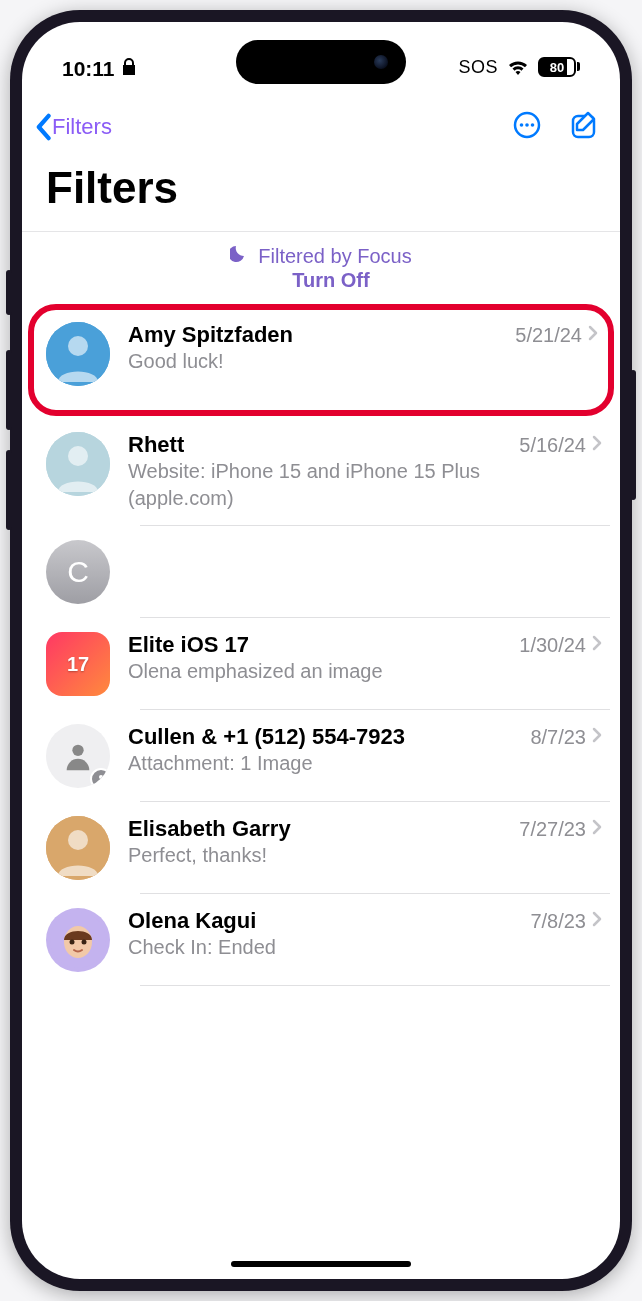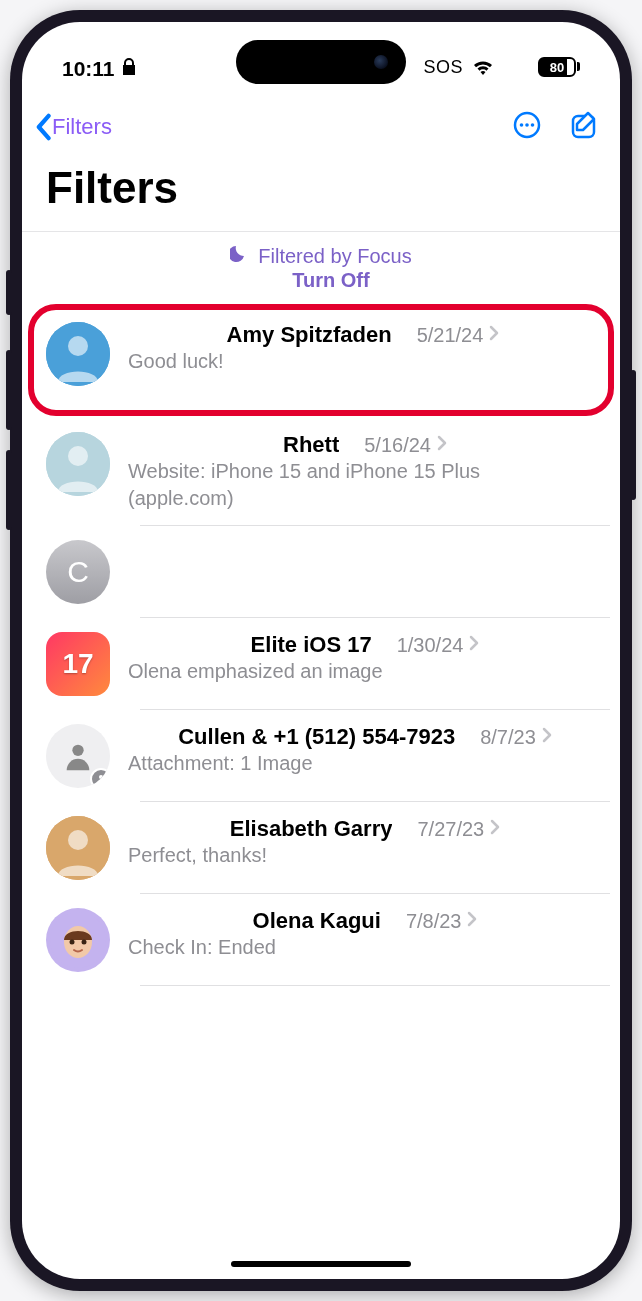--- a/index.html
+++ b/index.html
@@ -64,21 +64,21 @@
     align-items: center;
     justify-content: space-between;
     padding: 0 40px;
     padding-top: 18px;
     font-size: 21px;
     font-weight: 600;
   }
   .status-left { display: flex; align-items: center; gap: 6px; text-align: center; }
   .status-right { display: flex; align-items: flex-start; gap: 8px; }
   .sos { font-size: 18px; font-weight: 500; letter-spacing: 0.5px; }
-  .battery { position: relative; display:flex; align-items:center;margin-left:35px;}
+  .battery { position: relative; display:flex; align-items:center;}
   .battery-body {
     width: 38px; height: 20px; border: 2px solid #000; border-radius: 6px;
     background: linear-gradient(to right, #000 80%, transparent 80%);
     position: relative;
   }
   .battery-tip { width: 3px; height: 9px; background: #000; border-radius: 0 2px 2px 0; margin-left:1px;}
   .battery-text { position:absolute; left:50%; top:50%; transform:translate(-50%,-50%); color:#fff; font-size:13px; font-weight:700;}
   .nav-bar {
     height: 60px;
     display: flex;
@@ -149,21 +149,21 @@
   }
   .avatar-body {
     width: 100%;
     display: flex;
     flex-direction: column;
     min-width: 0;
   }
   .row-top {
     display: flex;
     align-items: center;
-    justify-content: center;
+    justify-content: space-between;
     gap: 25px;
   }
   .name {
     font-size: 22px;
     font-weight: 700;
     color: #000;
     white-space: nowrap;
     overflow: hidden;
     text-overflow: ellipsis;
   }
@@ -322,21 +322,21 @@
             <div class="preview">Website: iPhone 15 and iPhone 15 Plus (apple.com)</div>
           </div>
           <div class="row-divider"></div>
         </div>
         <div class="row">
           <div class="avatar" style="background: linear-gradient(rgb(200, 200, 204), rgb(158, 158, 164)); position: relative;">C</div>
           <div class="row-divider"></div>
         </div>
         <div class="row">
           <div class="avatar" style="background: linear-gradient(135deg, rgb(255, 56, 100), rgb(255, 138, 61)); position: relative; border-radius: 16px;">
-            <span style="color: rgb(255, 255, 255); font-weight: 700; font-size: 28px; text-shadow: rgba(0, 0, 0, 0.3) 0px 1px 2px;">17</span>
+            <span style="color: rgb(255, 255, 255); font-weight: 700; font-size: 20px; text-shadow: rgba(0, 0, 0, 0.3) 0px 1px 2px;">17</span>
           </div>
           <div class="avatar-body">
             <div class="row-top">
               <div class="name">Elite iOS 17</div>
               <div class="date-chev">
                 <span class="date">1/30/24</span>
                 <span class="chev"><svg viewBox="0 0 10 16">
                     <path d="M2 2l6 6-6 6" stroke="#c4c4c8" stroke-width="2.5" fill="none" stroke-linecap="round" stroke-linejoin="round"></path>
                   </svg></span>
               </div>

